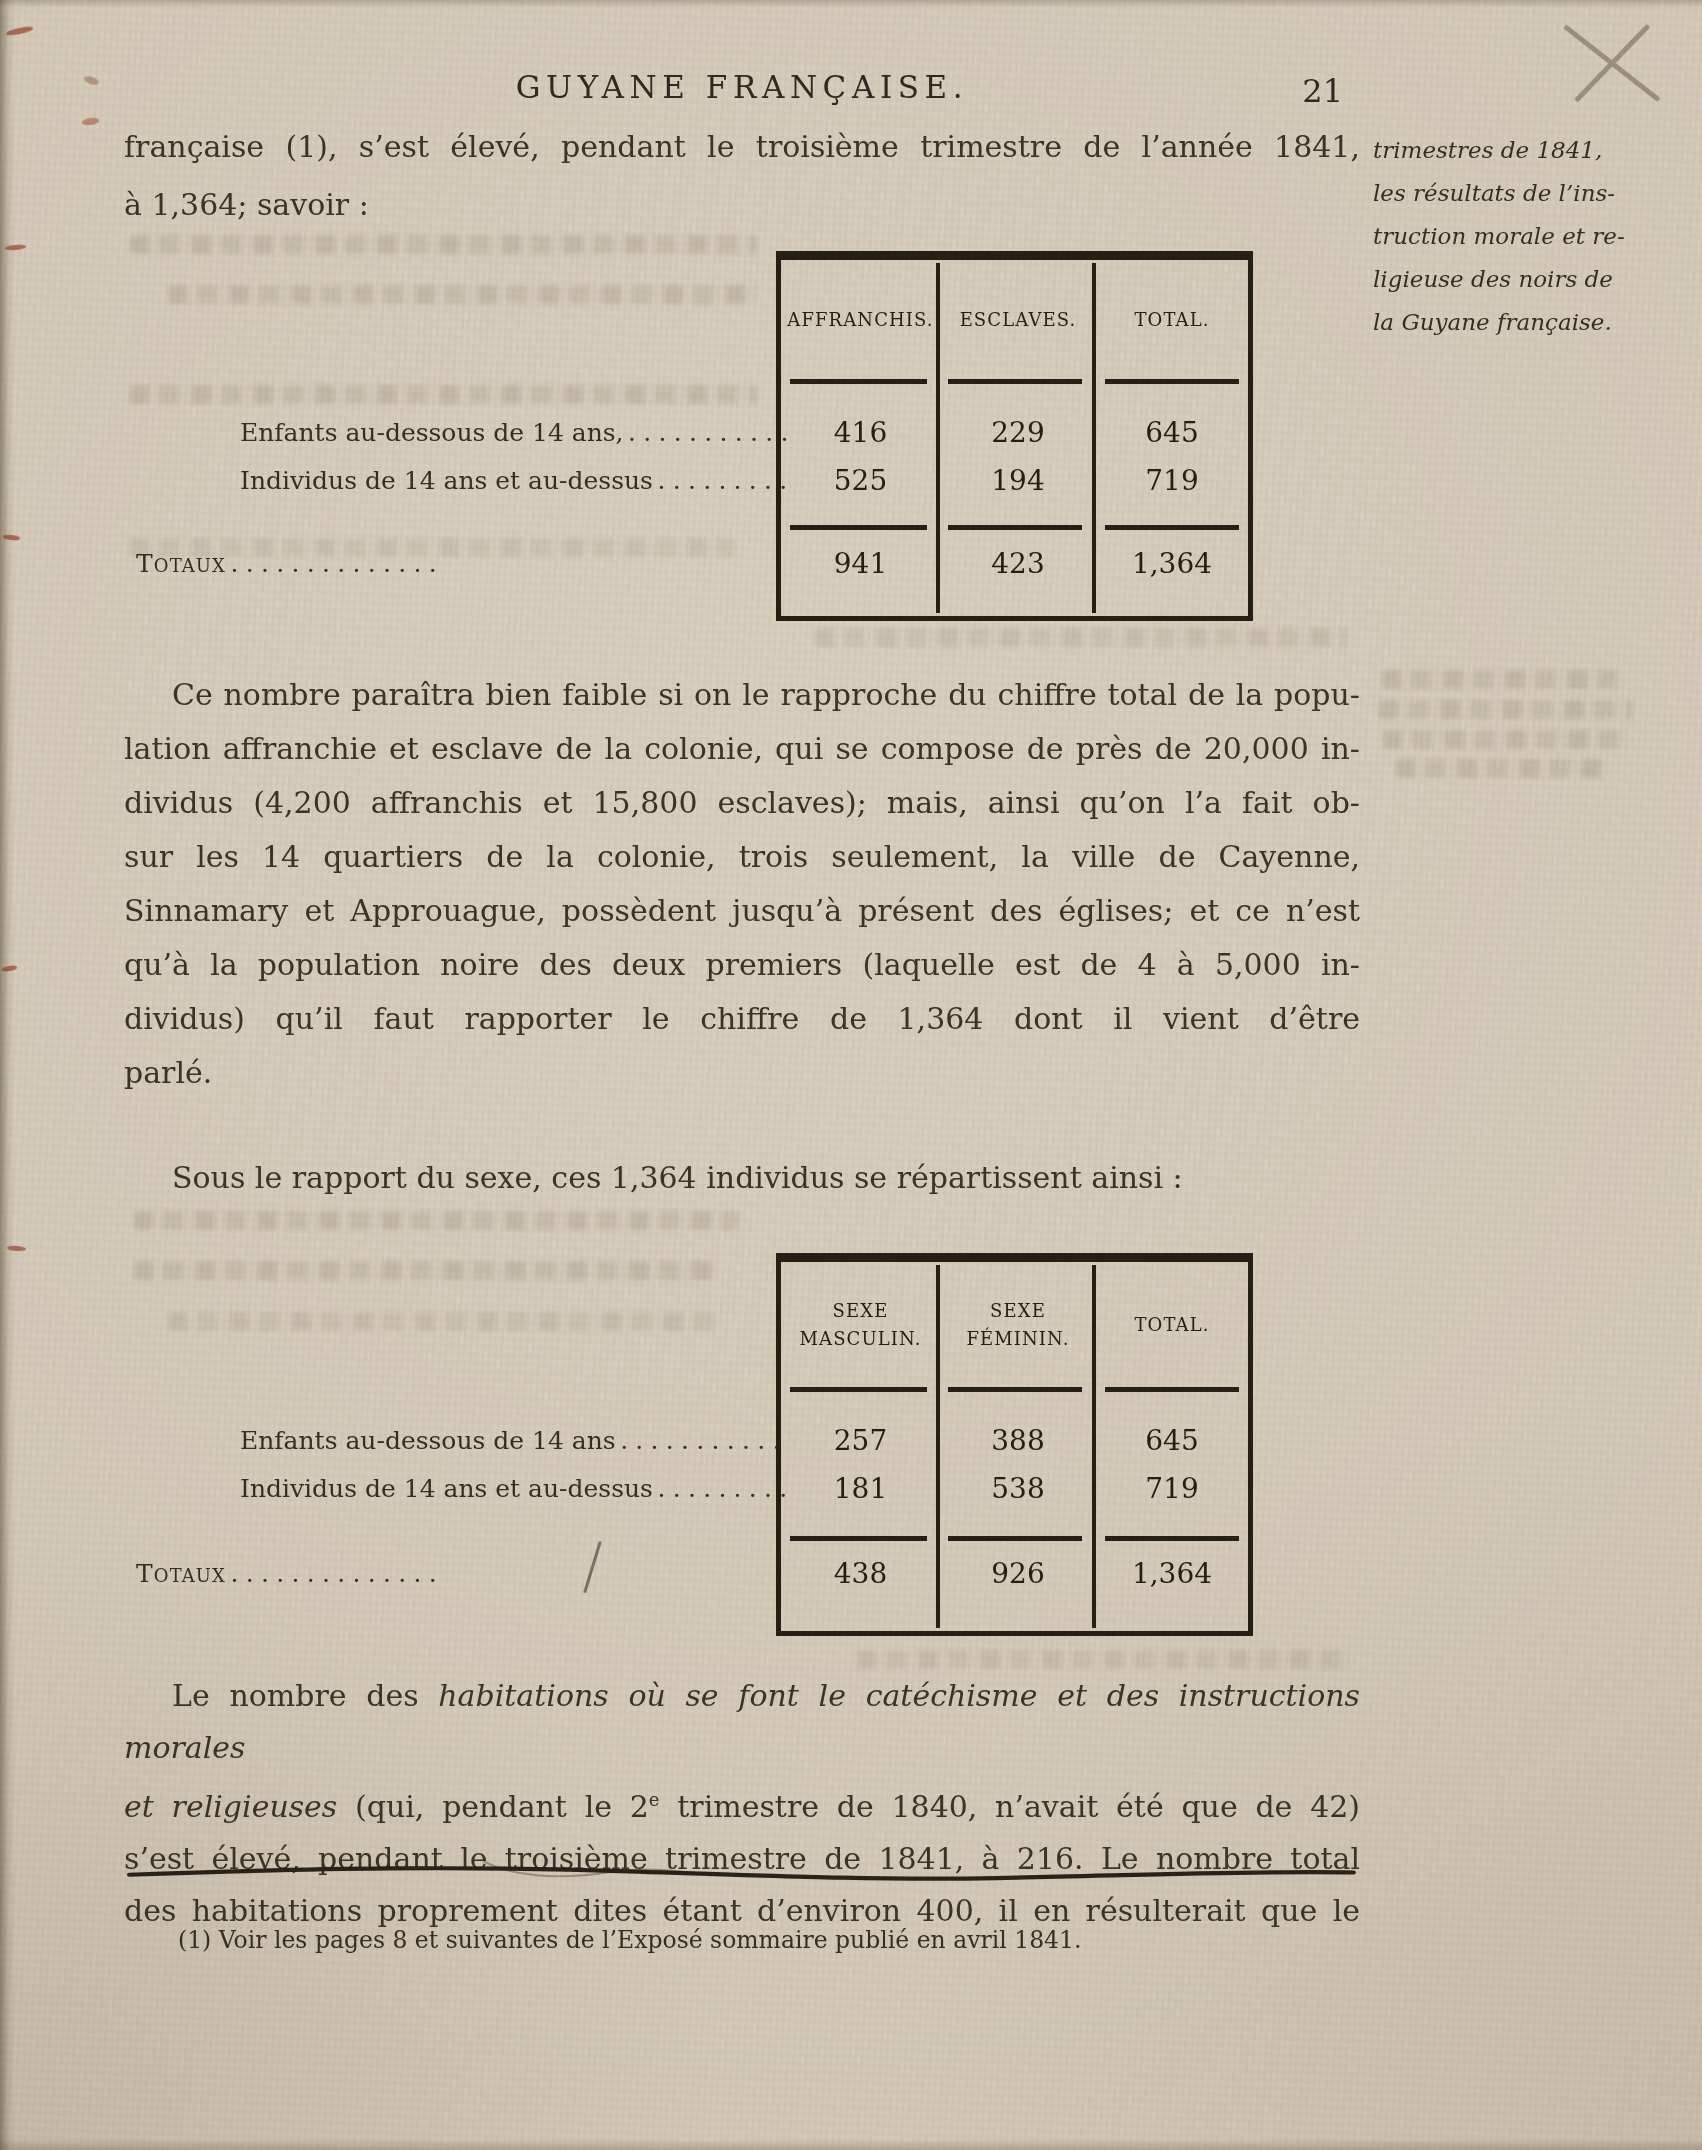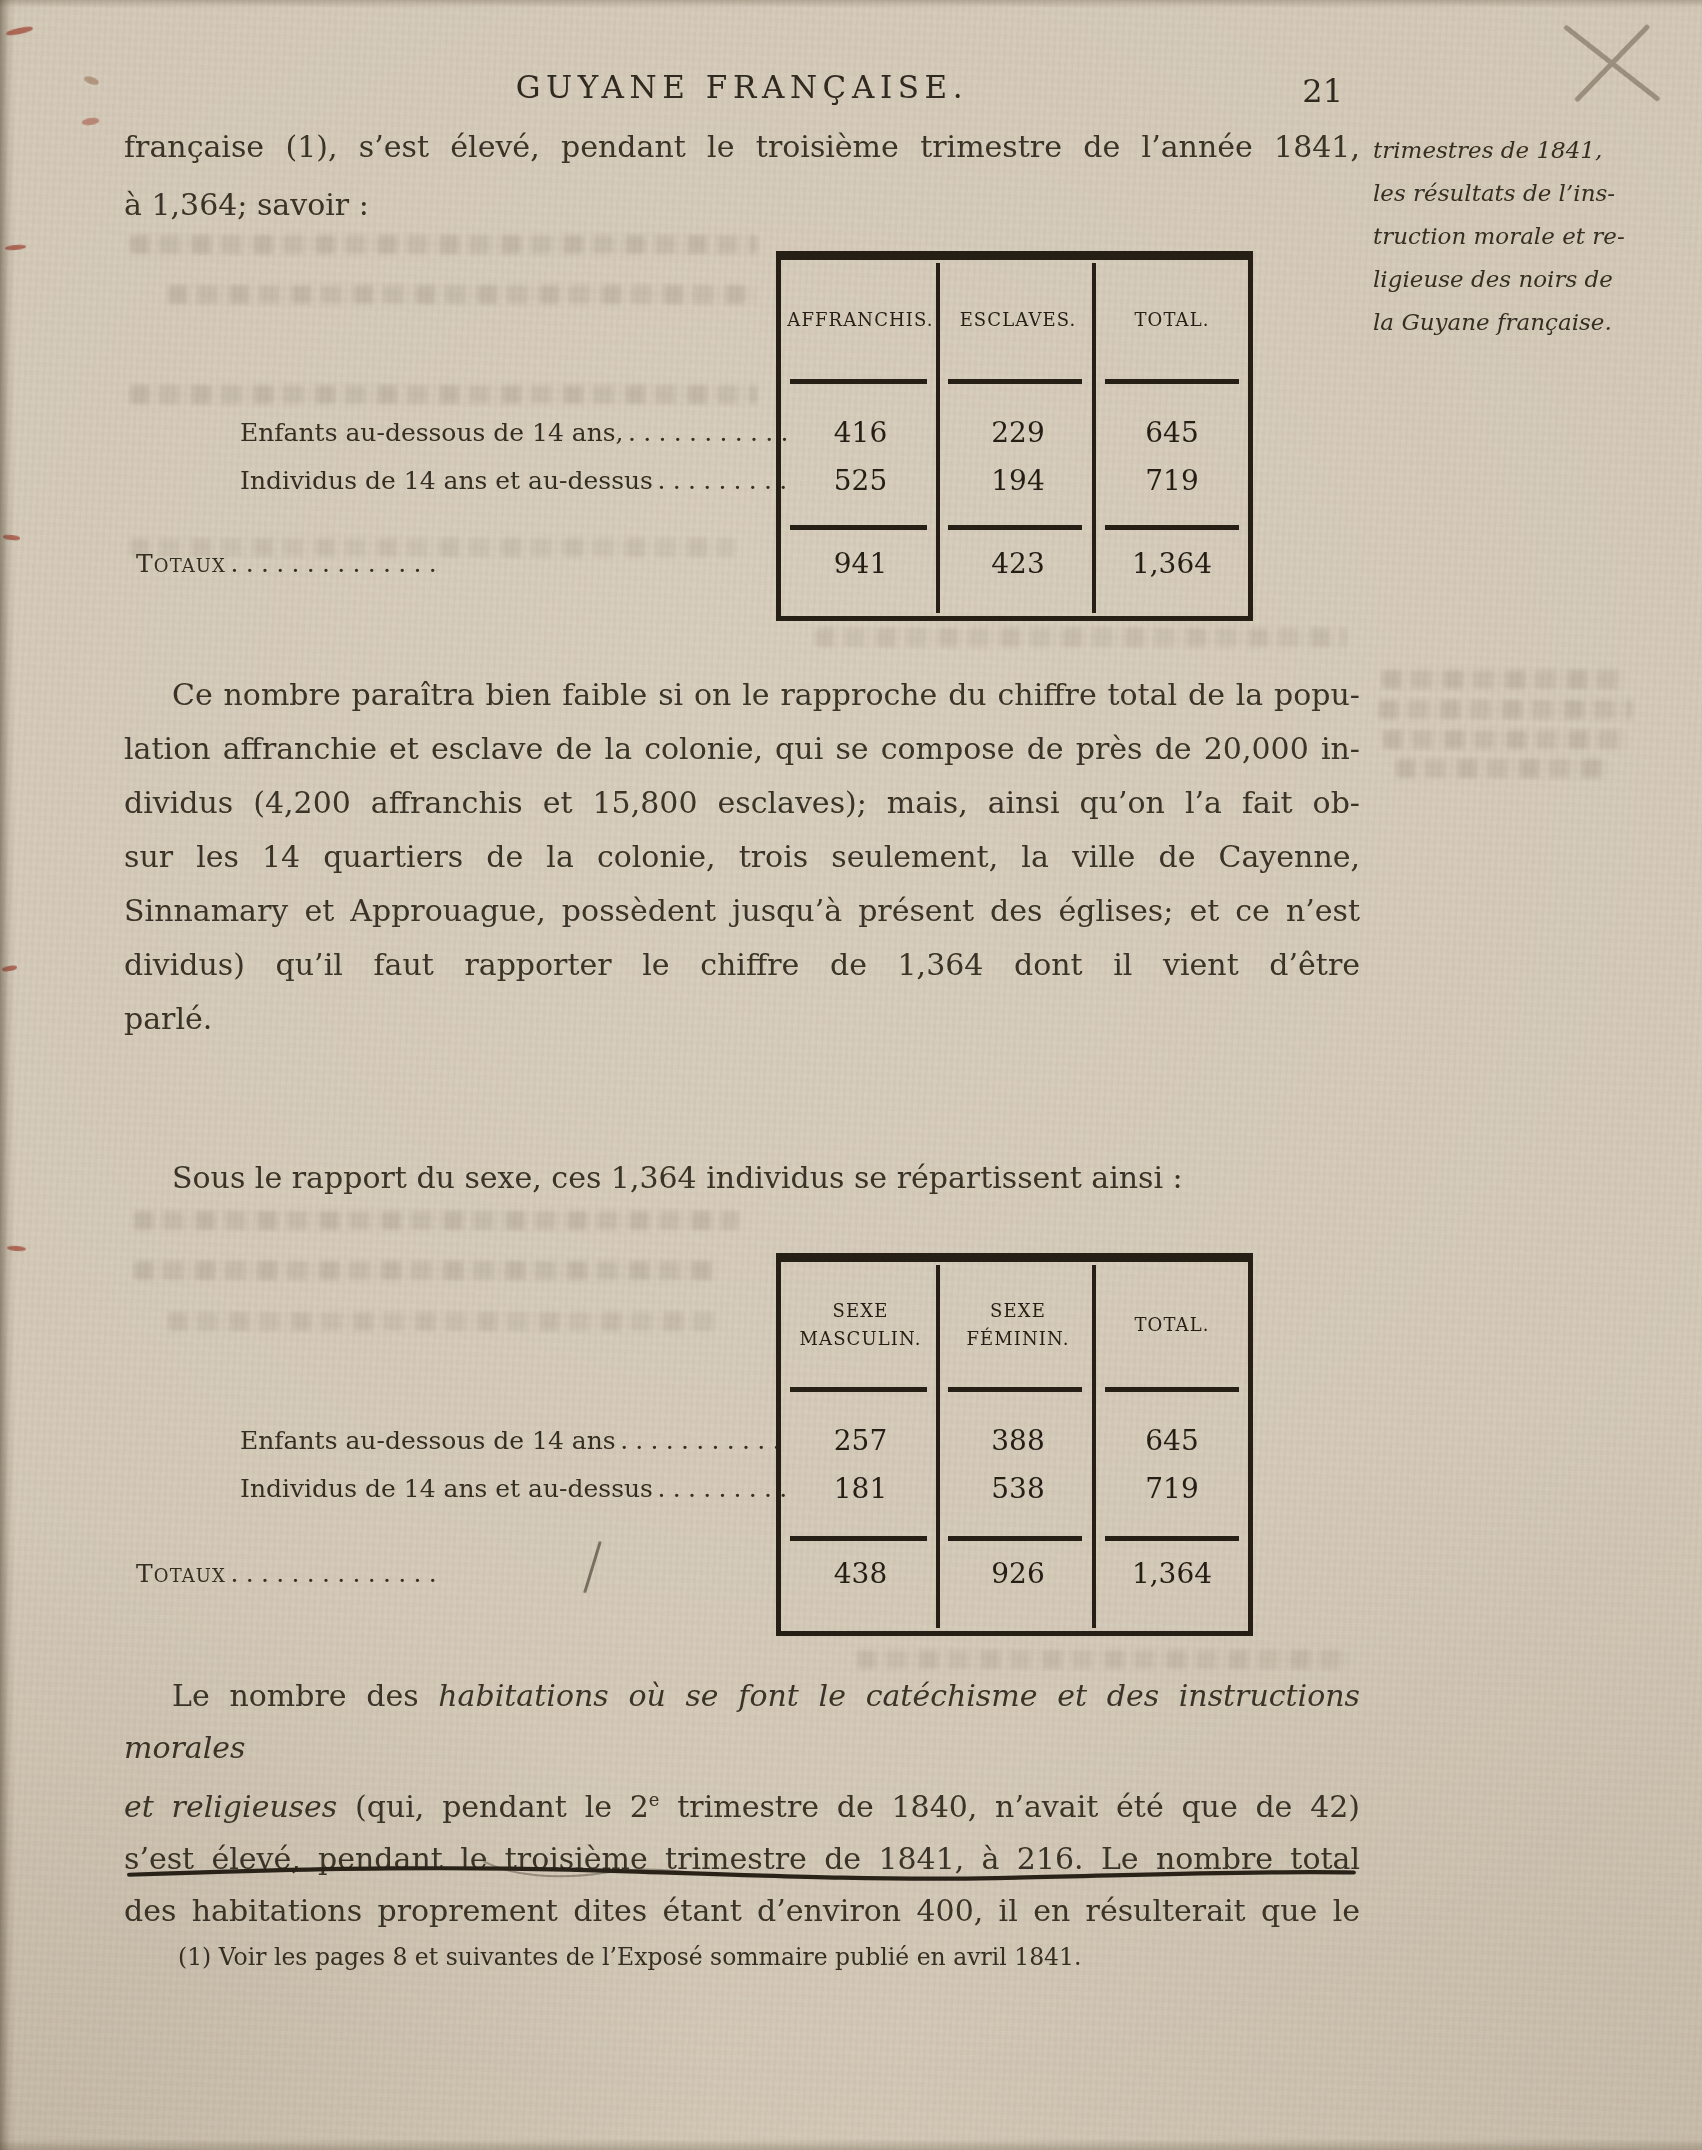--- a/index.html
+++ b/index.html
@@ -64,21 +64,21 @@
   .v1{left:155px}.v2{left:311px}
   .thr{position:absolute;left:0;right:0;top:0;height:119px;display:grid;grid-template-columns:159px 156px 152px;}
   .thr .th{display:flex;flex-direction:column;align-items:center;justify-content:center;
     font-size:18px;letter-spacing:1.1px;line-height:1.55;color:#261f15;text-align:center;border-radius:25px;}
   .hseg{position:absolute;height:5px;background:#261f15;}
   .nrow{position:absolute;left:0;right:0;display:grid;grid-template-columns:159px 156px 152px;
     transform:translateY(-50%);font-size:28px;color:#241e15;}
   .nrow span{text-align:center;}
 
   .frule{position:absolute;left:124px;top:1858px;width:1236px;height:29px;}
-  .fnote{position:absolute;left:178px;top:1926px;width:1008px;font-size:23.5px;color:#352e22;margin-top:17px;}
+  .fnote{position:absolute;left:178px;top:1926px;width:1008px;font-size:23.5px;color:#352e22;}
 </style>
 </head>
 <body>
 
 <div class="page">
   <div class="tex"></div>
 
   <i class="ghost" style="left:130px;top:235px;width:627px"></i>
   <i class="ghost" style="left:168px;top:285px;width:588px"></i>
   <i class="ghost" style="left:130px;top:385px;width:627px"></i>
@@ -170,20 +170,21 @@
       </div>
     </div>
   </section>
 
   <div class="body1">
     <div class="tl jl indent">Ce nombre paraîtra bien faible si on le rapproche du chiffre total de la popu-</div>
     <div class="tl jl">lation affranchie et esclave de la colonie, qui se compose de près de 20,000 in-</div>
     <div class="tl jl">dividus (4,200 affranchis et 15,800 esclaves); mais, ainsi qu’on l’a fait ob-</div>
     <div class="tl jl">sur les 14 quartiers de la colonie, trois seulement, la ville de Cayenne,</div>
     <div class="tl jl">Sinnamary et Approuague, possèdent jusqu’à présent des églises; et ce n’est</div>
+    <div class="tl jl">qu’à la population noire des deux premiers (laquelle est de 4 à 5,000 in-</div>
     <div class="tl jl">dividus) qu’il faut rapporter le chiffre de 1,364 dont il vient d’être</div>
     <div class="tl">parlé.</div>
   </div>
 
   <div class="sous indent">Sous le rapport du sexe, ces 1,364 individus se répartissent ainsi :</div>
 
   <section class="tblsec" id="t2">
     <div class="lrow pad" style="top:187px">
       <span class="lbl">Enfants au-dessous de 14 ans</span>
       <span class="dots">..............................</span>

